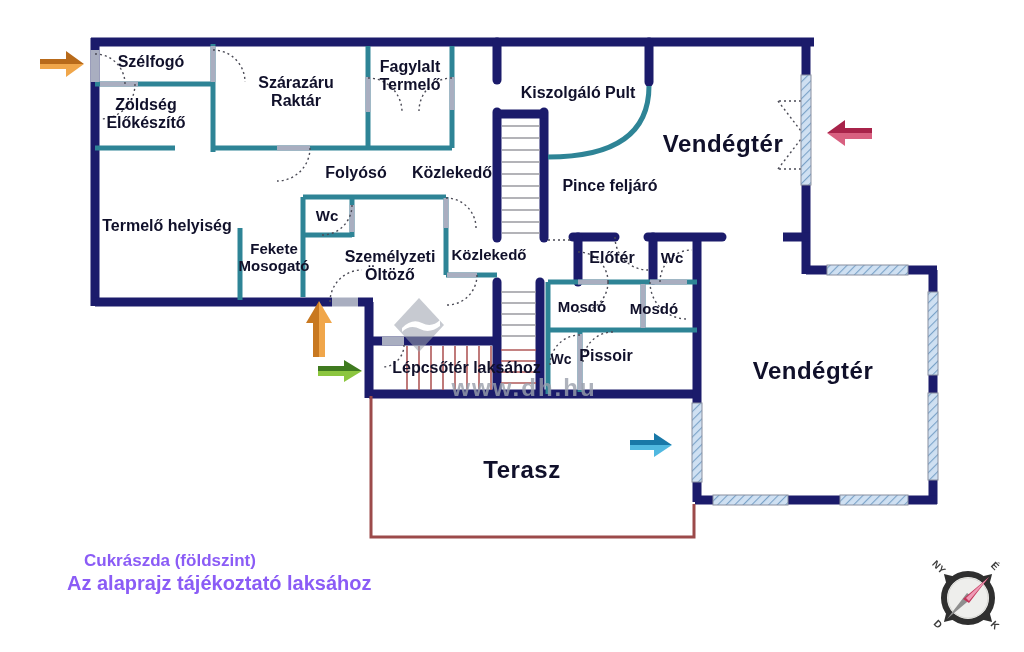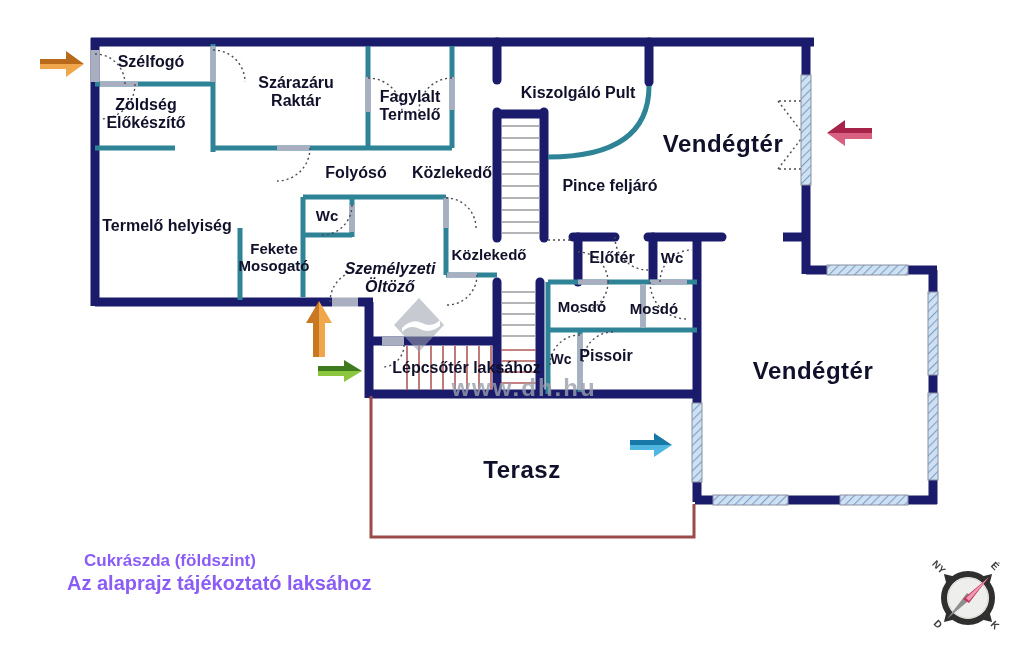--- a/index.html
+++ b/index.html
@@ -232,32 +232,32 @@
       <polygon points="21,-21 -5,1 1,5" fill="#c23358"></polygon>
       <polygon points="21,-21 -2,0 1,3" fill="#ee9ab5"></polygon>
     </g>
   </svg>
 
   <div class="lbl s16" style="left:151px;top:62px;">Szélfogó</div>
   <div class="lbl s16" style="left:296px;top:92px;">Szárazáru
 Raktár</div>
   <div class="lbl s16" style="left:146px;top:114px;">Zöldség
 Előkészítő</div>
-  <div class="lbl s16" style="left:410px;top:106px;">Fagylalt
+  <div class="lbl s16" style="left:410px;top:76px;">Fagylalt
 Termelő</div>
   <div class="lbl s16" style="left:578px;top:93px;">Kiszolgáló Pult</div>
   <div class="lbl s24" style="left:723px;top:144px;">Vendégtér</div>
   <div class="lbl s16" style="left:356px;top:173px;text-align:right;">Folyósó</div>
   <div class="lbl s16" style="left:452px;top:173px;">Közlekedő</div>
   <div class="lbl s16" style="left:610px;top:186px;">Pince feljáró</div>
   <div class="lbl s16" style="left:167px;top:226px;">Termelő helyiség</div>
   <div class="lbl s15" style="left:327px;top:216px;">Wc</div>
   <div class="lbl s15" style="left:274px;top:257px;">Fekete
 Mosogató</div>
-  <div class="lbl s16" style="left:390px;top:278px;font-style:italic;">Személyzeti
+  <div class="lbl s16" style="left:390px;top:266px;">Személyzeti
 Öltöző</div>
   <div class="lbl s15" style="left:489px;top:255px;">Közlekedő</div>
   <div class="lbl s16" style="left:612px;top:258px;">Előtér</div>
   <div class="lbl s15" style="left:672px;top:258px;">Wc</div>
   <div class="lbl s15" style="left:582px;top:307px;">Mosdó</div>
   <div class="lbl s15" style="left:654px;top:309px;">Mosdó</div>
   <div class="lbl s14" style="left:561px;top:359px;">Wc</div>
   <div class="lbl s16" style="left:606px;top:356px;">Pissoir</div>
   <div class="lbl s16" style="left:462px;top:368px;padding-left:9px;">Lépcsőtér laksához</div>
   <div class="lbl s24" style="left:522px;top:470px;">Terasz</div>

